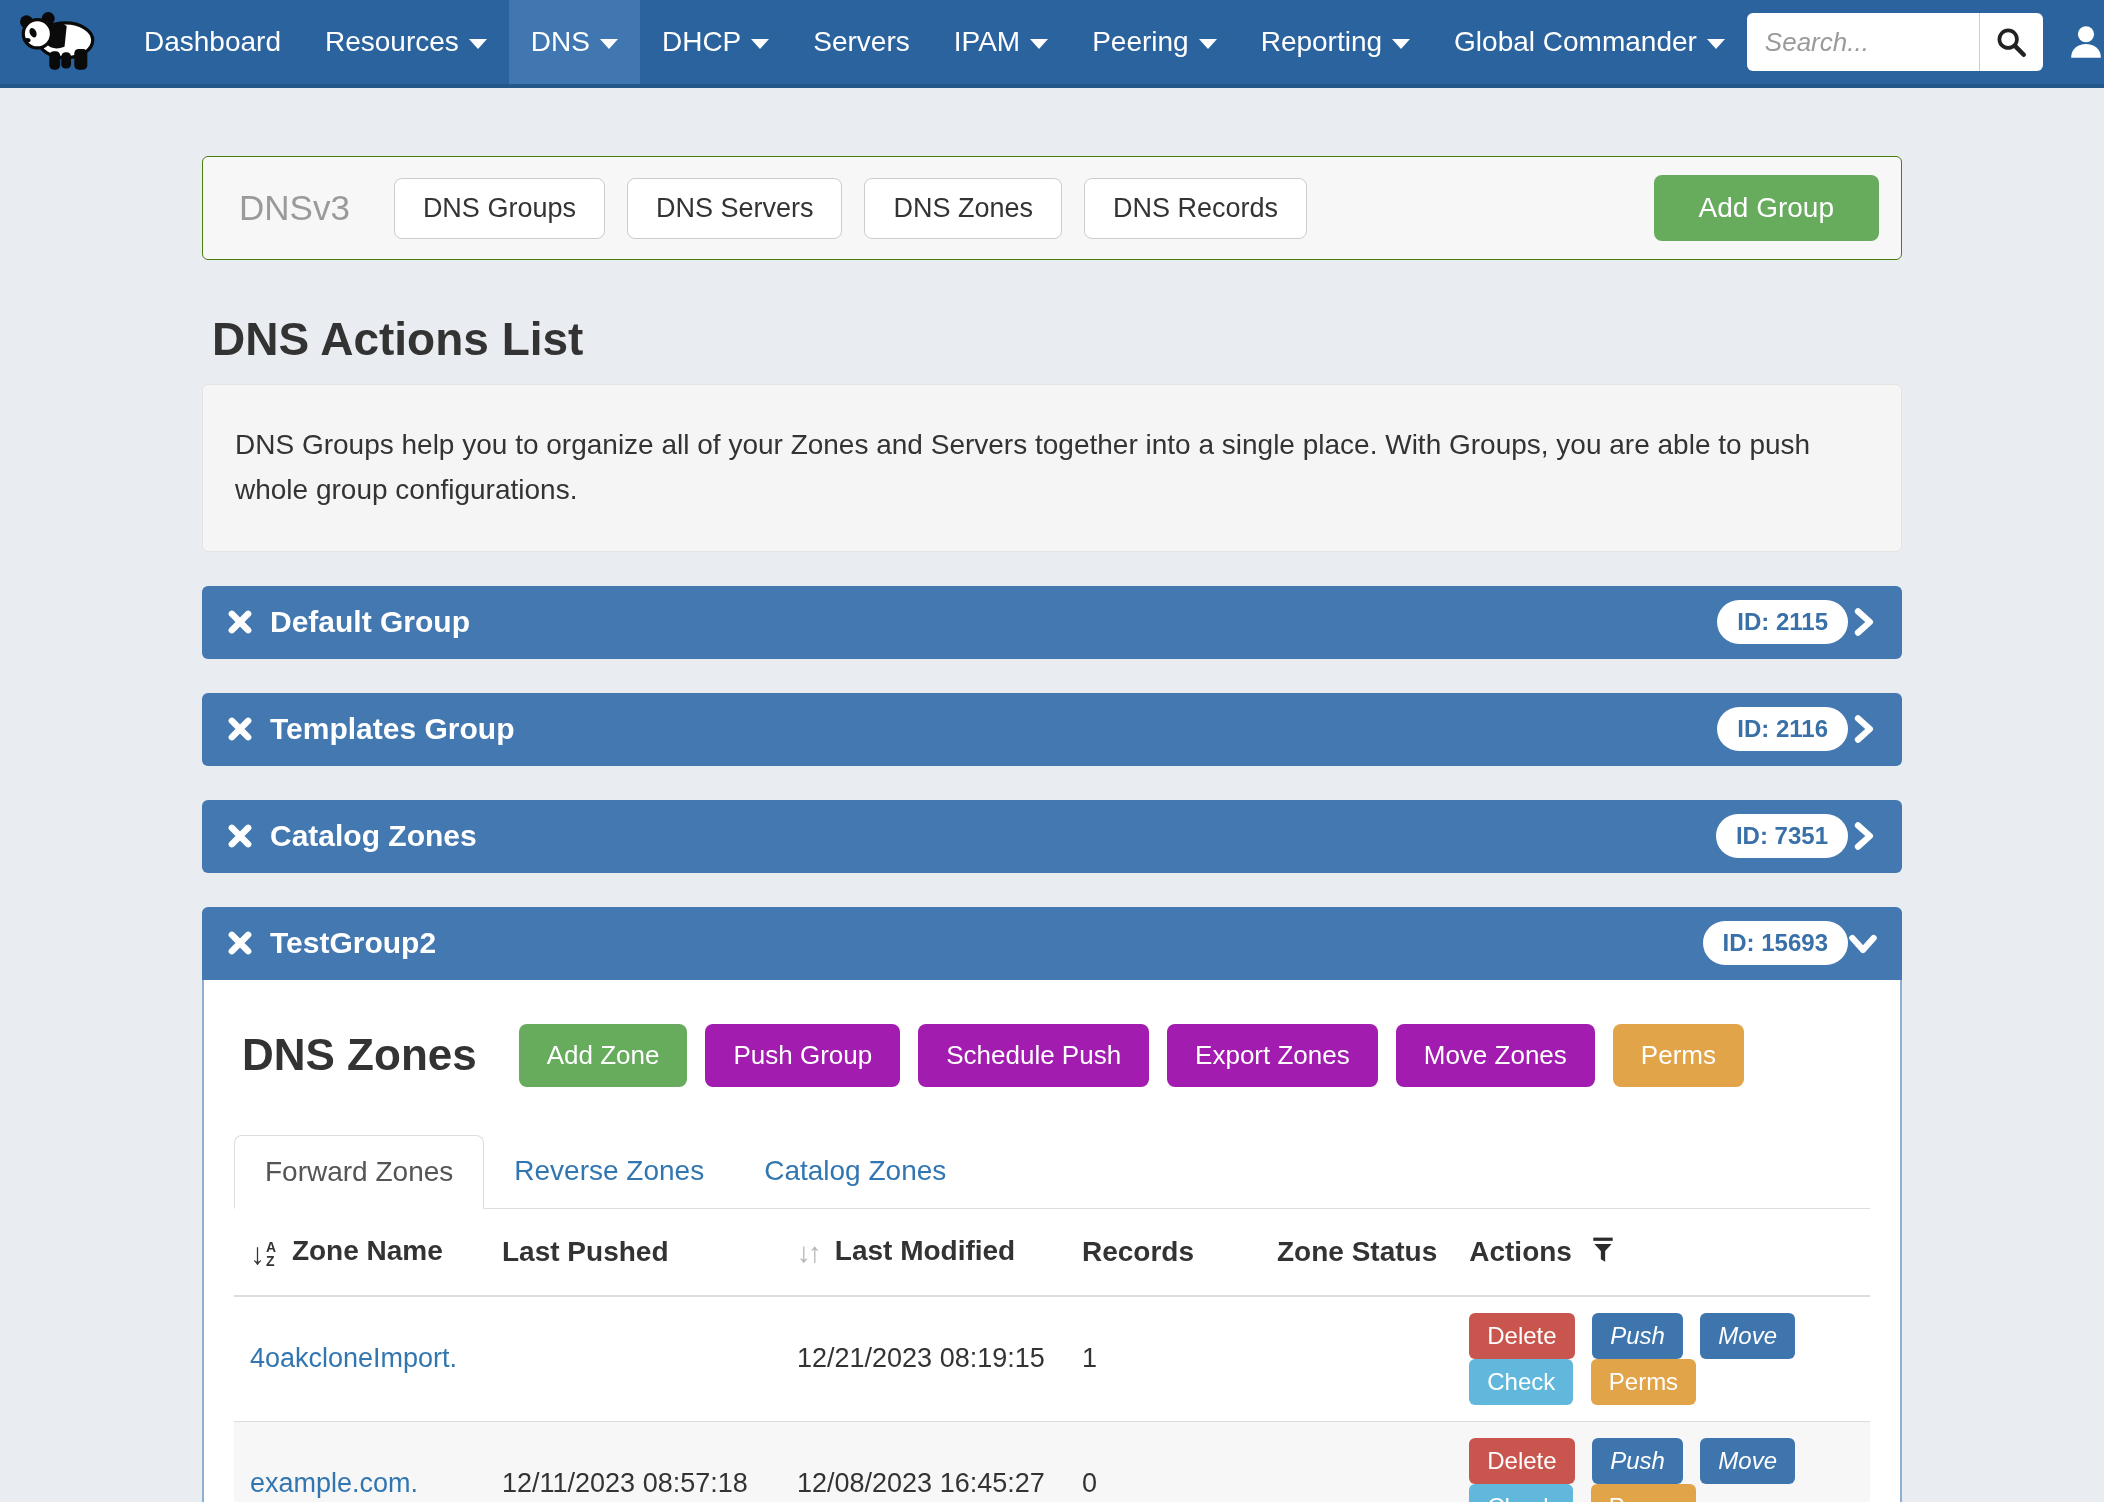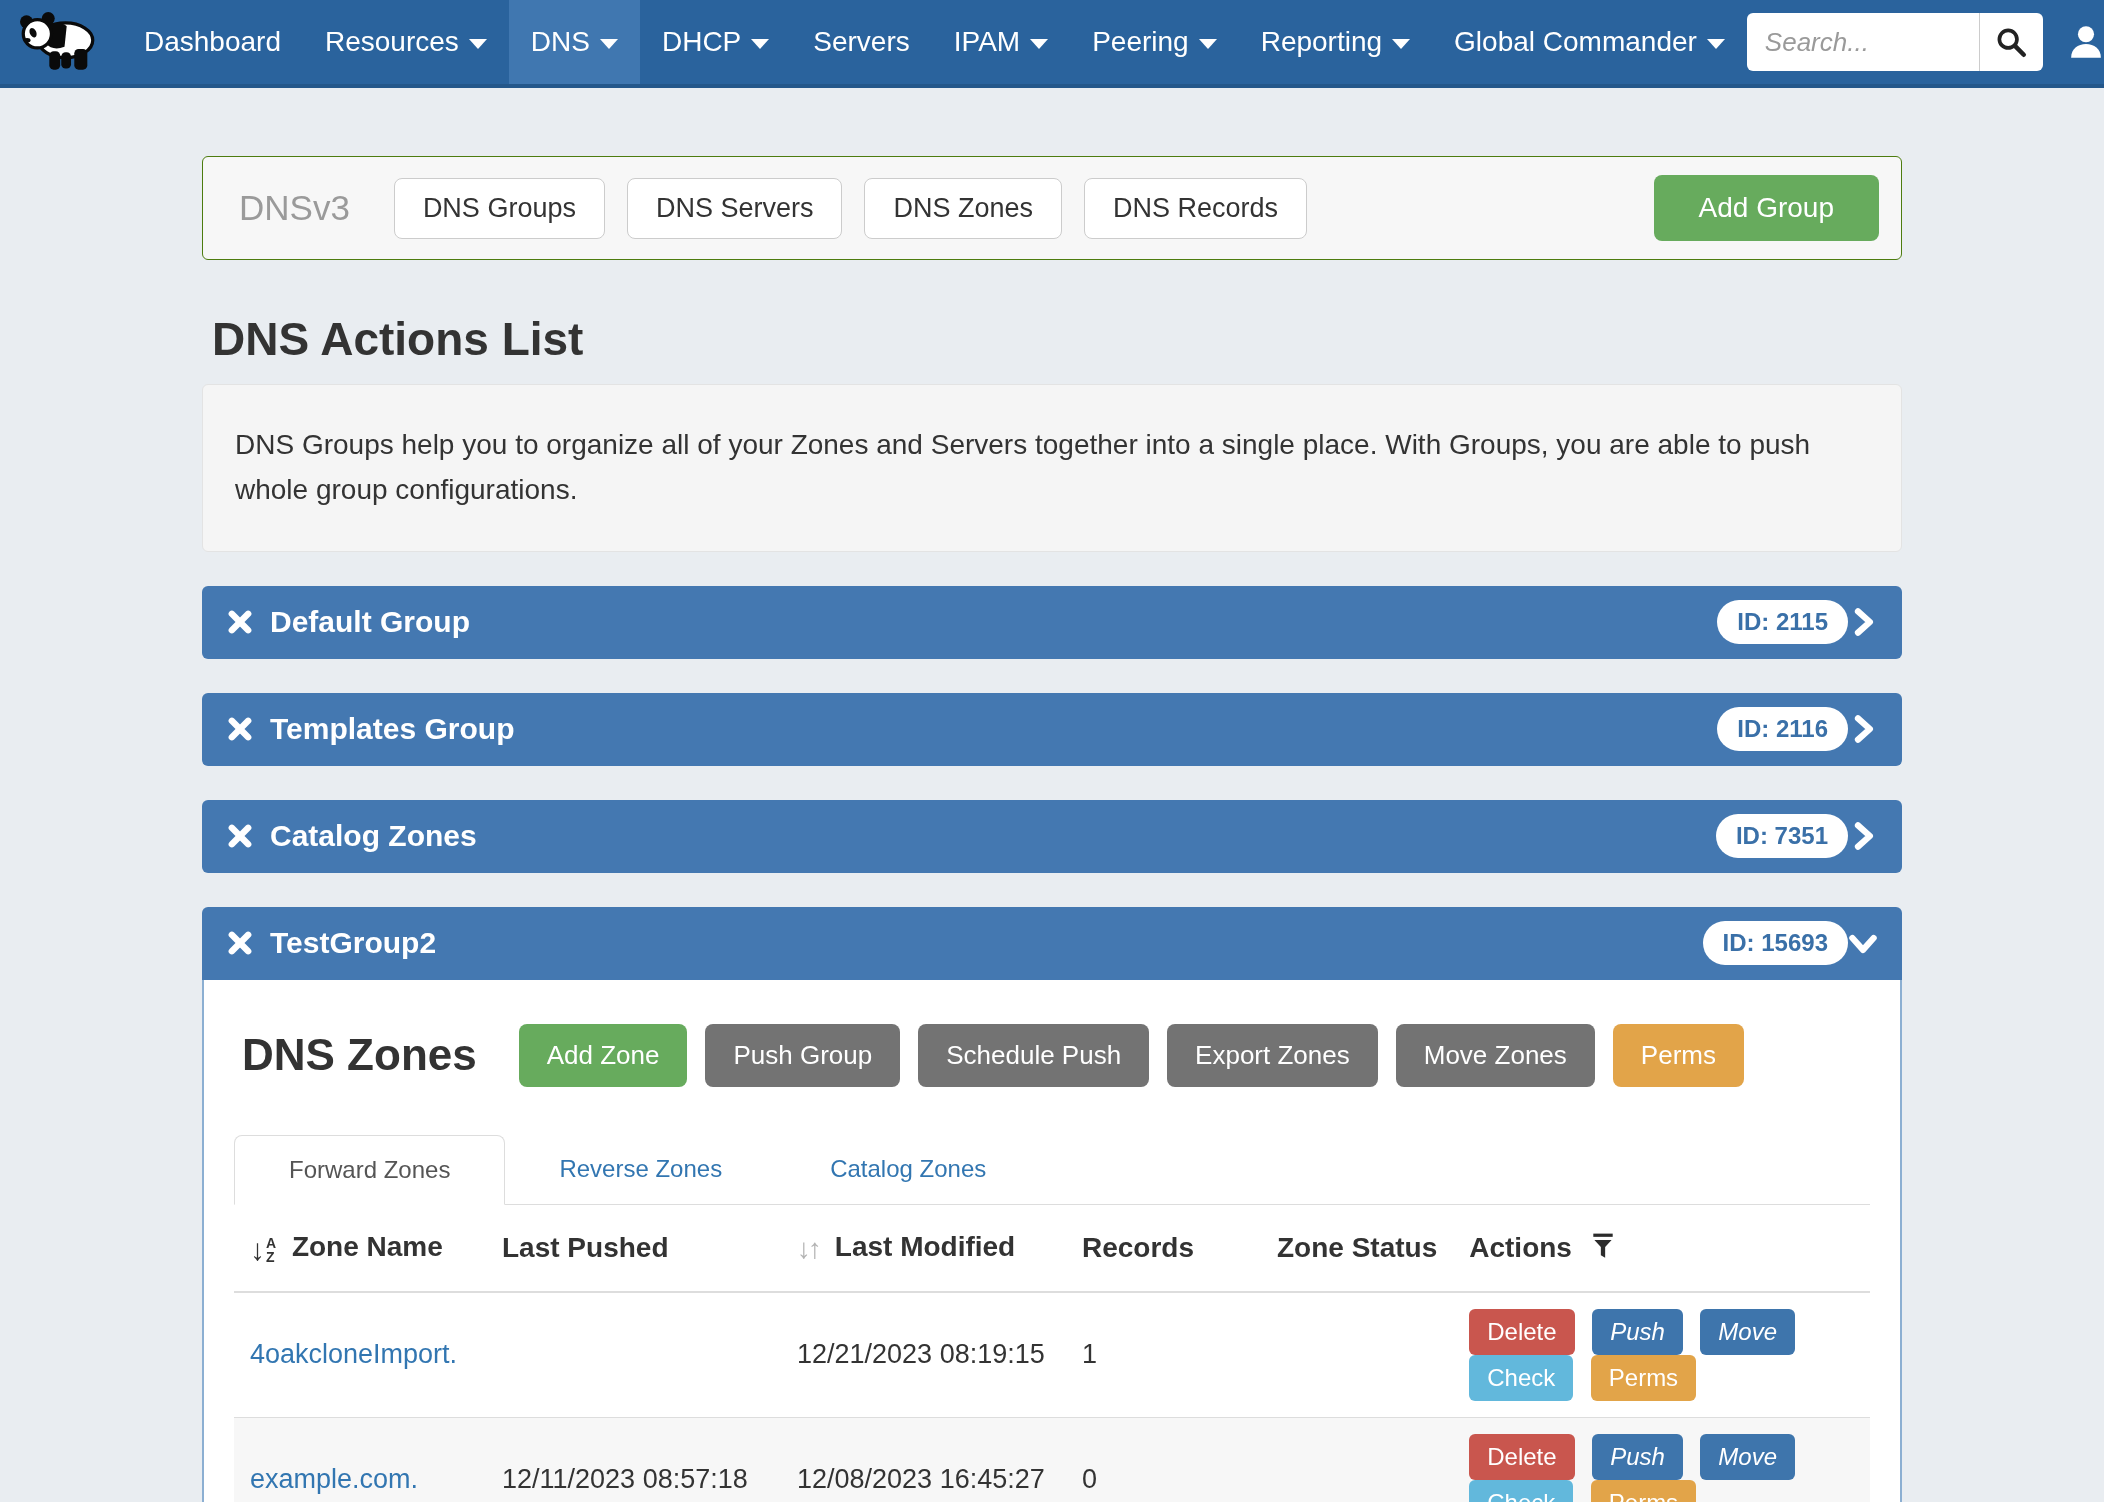--- a/index.html
+++ b/index.html
@@ -54,26 +54,26 @@
   .group-bar.expanded { border-radius:6px 6px 0 0; }
 
   
   .group-panel { background:#fff; border:2px solid #8cafd2; border-top:none;
     border-radius:0 0 6px 6px; padding:44px 30px 60px; }
   .zones-header { display:flex; align-items:center; }
   .zones-title { font-size:44px; font-weight:bold; margin:0 24px 0 8px; }
   .zbtn { border:none; border-radius:8px; color:#fff; font-size:26px; padding:16px 28px;
     margin-left:18px; cursor:pointer; font-family:"Liberation Sans", sans-serif; }
   .zbtn.green { background:#67ab5d; }
-  .zbtn.blue { background:#737373; }
+  .zbtn.blue { background:#a21caf; }
   .zbtn.orange { background:#e2a449; }
 
   
   .tabs { margin-top:48px; display:flex; border-bottom:1px solid #ddd; padding-left:0; }
-  .tab { font-size:24px; padding:20px 54px; cursor:pointer; color:#3276b1; }
+  .tab { font-size:28px; padding:20px 30px; cursor:pointer; color:#3276b1; }
   .tab.active { color:#555; background:#fff; border:1px solid #ddd; border-bottom:1px solid #fff;
     border-radius:8px 8px 0 0; margin-bottom:-1px; }
 
   
   table { width:100%; border-collapse:collapse; font-size:27px; }
   thead th { text-align:left; font-weight:bold; font-size:28px; padding:26px 16px;
     border-bottom:2px solid #ddd; white-space:nowrap; }
   tbody td { padding:16px 16px; border-bottom:1px solid #ddd; height:70px; color:#333; }
   tbody tr:nth-child(even) { background:#f7f7f7; }
   .zone-link { color:#3276b1; text-decoration:none; cursor:pointer; }

